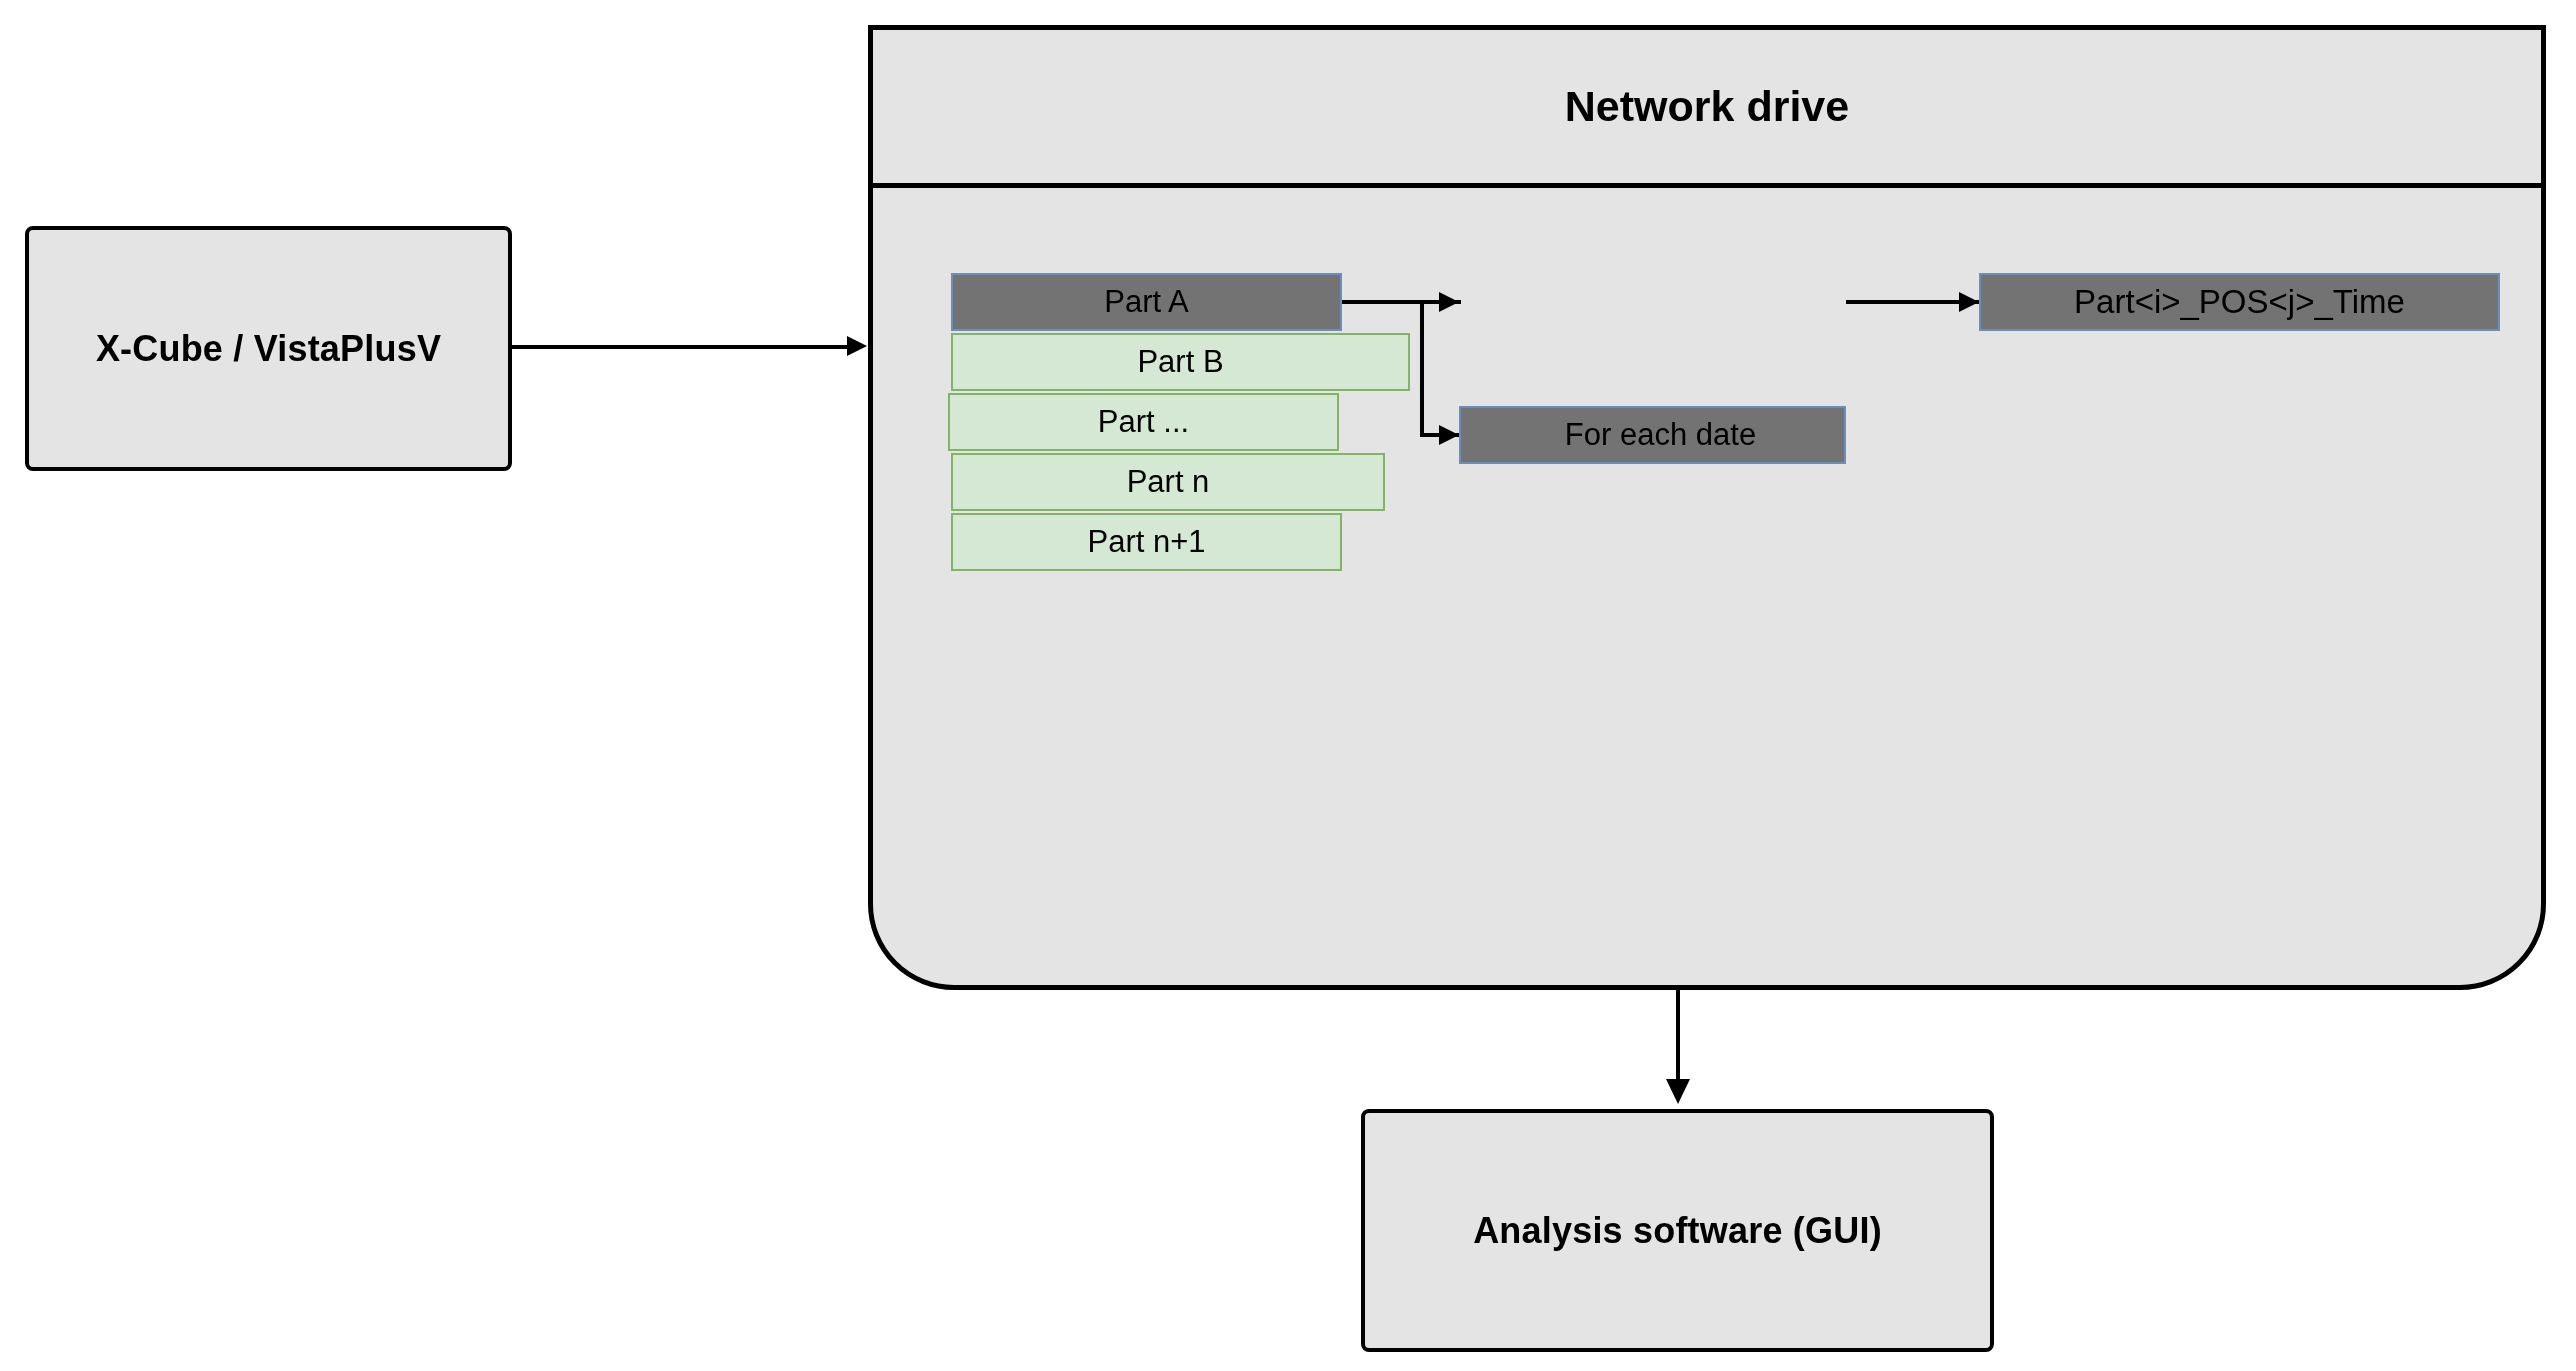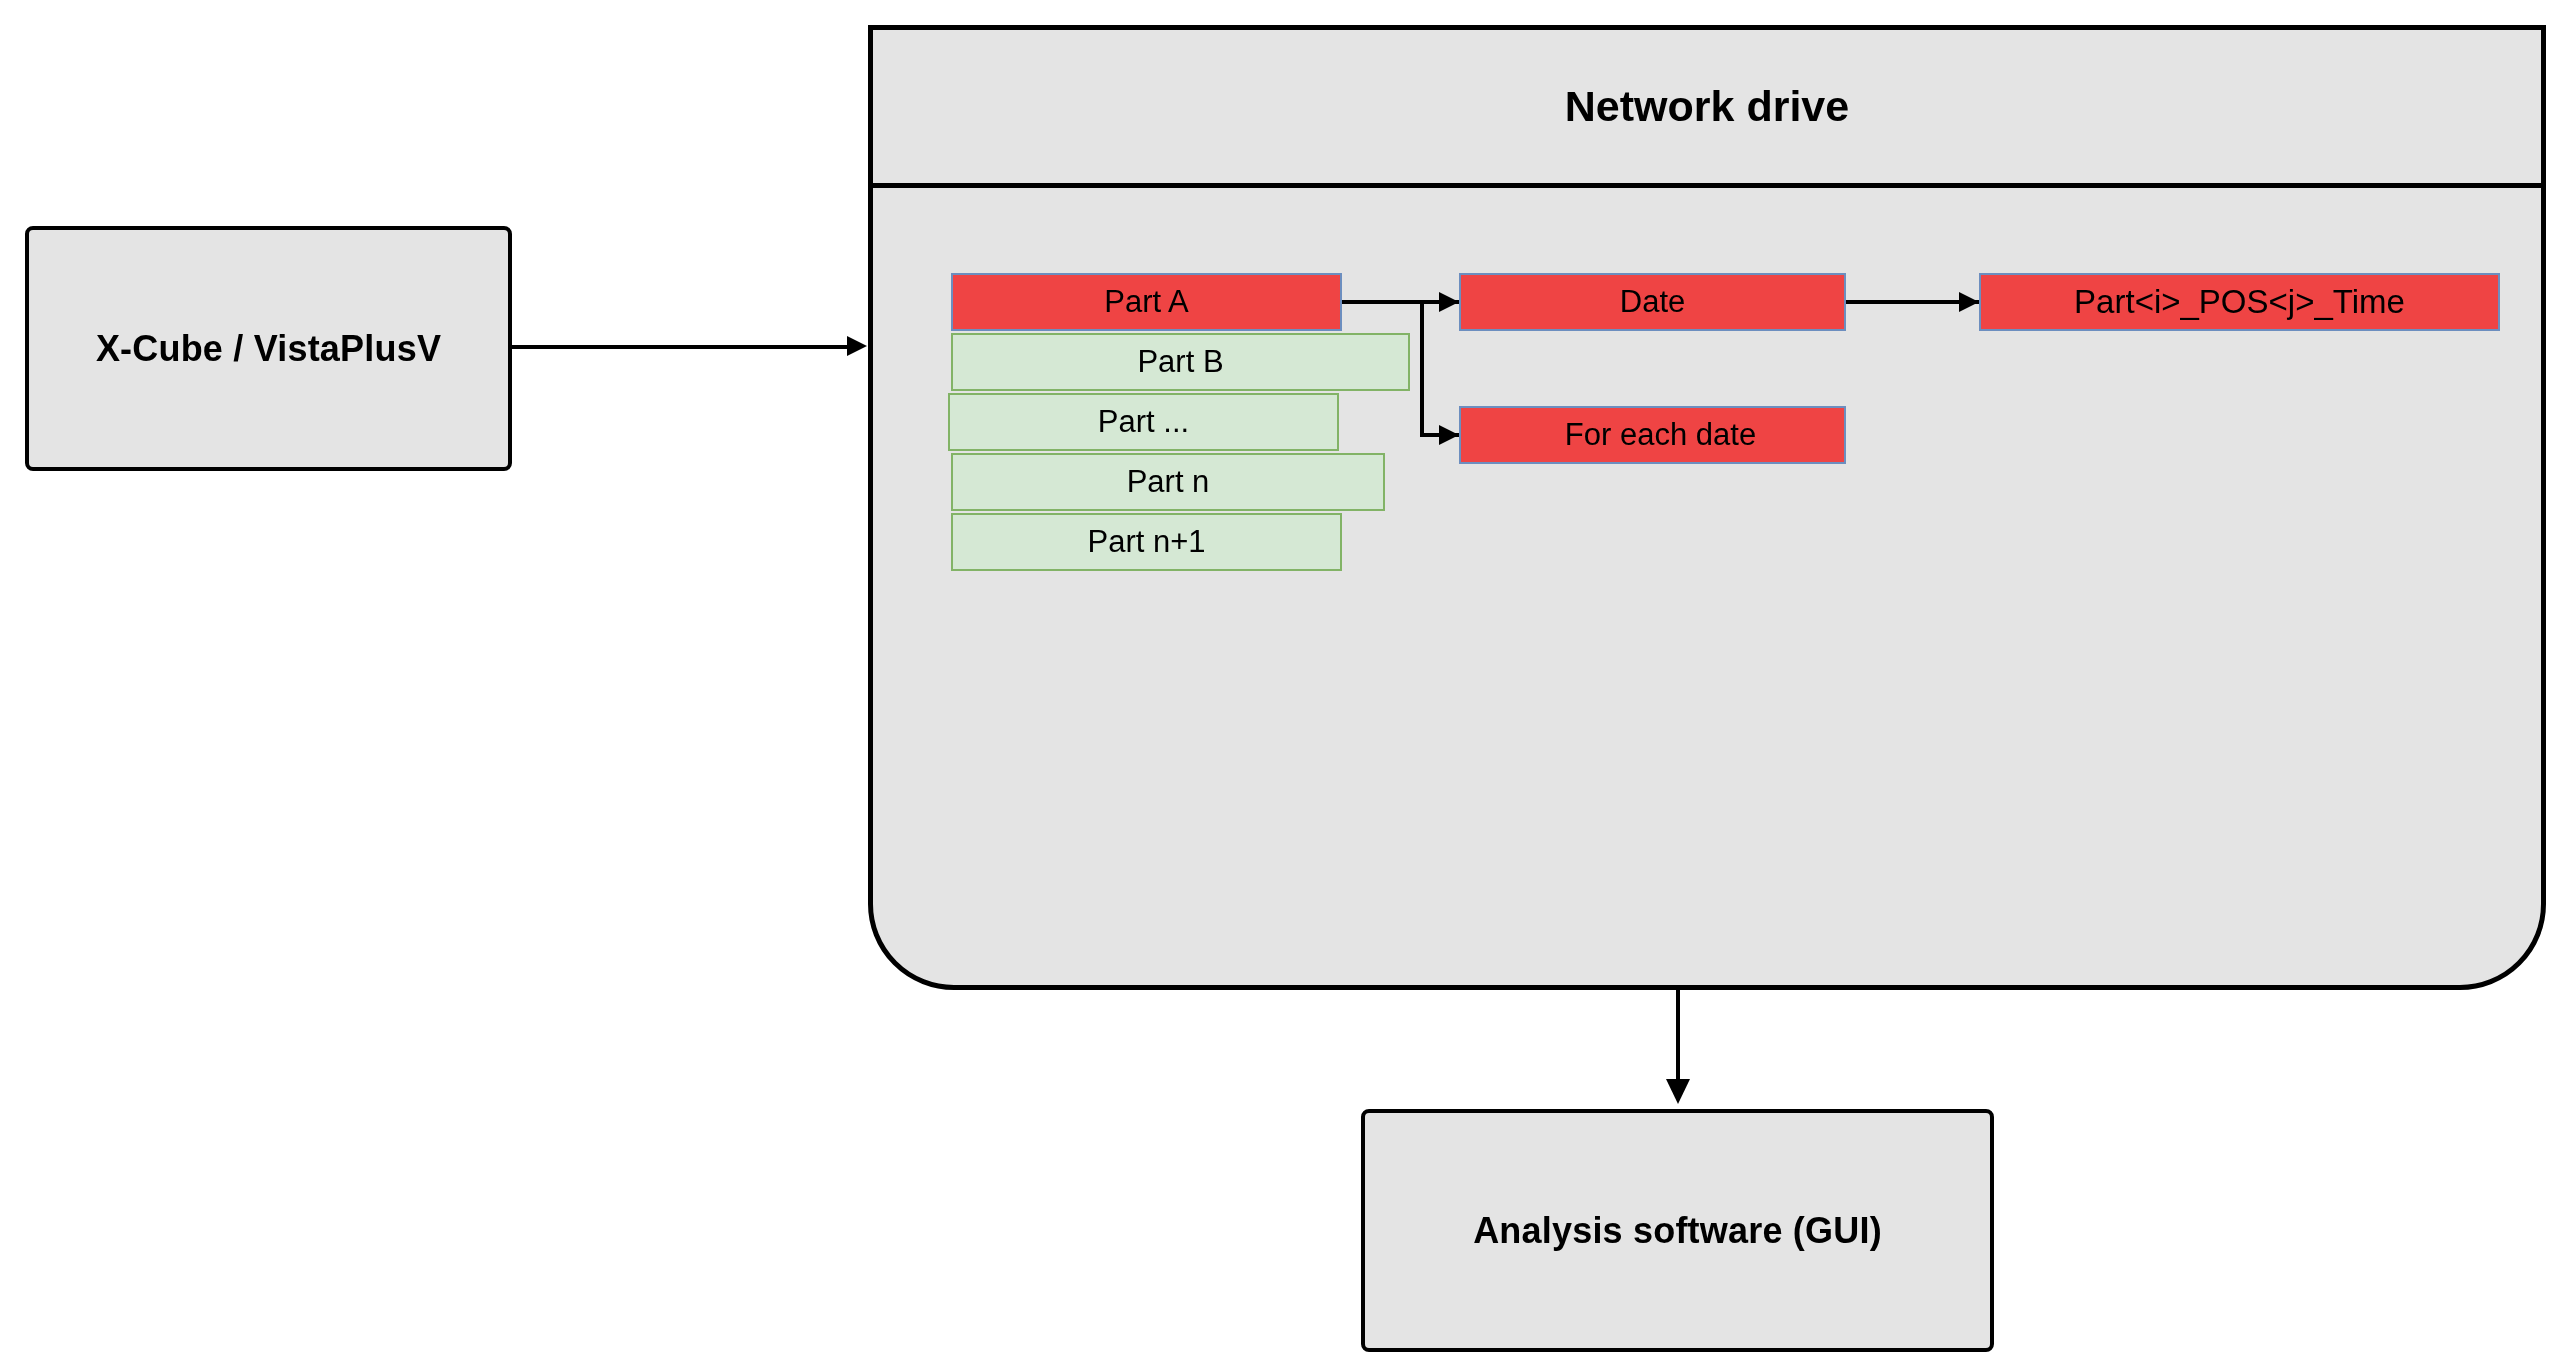--- a/index.html
+++ b/index.html
@@ -72,21 +72,21 @@
     box-sizing: border-box;
     display: flex;
     align-items: center;
     justify-content: center;
     text-align: center;
     font-size: 31px;
     color: #000000;
     height: 58px;
   }
   .data-box.blue {
-    background: #ef4444;
+    background: #737373;
     border: 2.5px solid #6c8ebf;
   }
   .data-box.green {
     background: #d5e8d4;
     border: 2.5px solid #82b366;
   }
 
   
   .conn-line-h {
     position: absolute;
@@ -155,23 +155,20 @@
 
     <div class="conn-line-h" style="left:469px; top:270px; width:82px;"></div>
     <div class="conn-line-v" style="left:547px; top:270px; height:137px;"></div>
 
     <div class="conn-line-h" style="left:547px; top:270px; width:41px;"></div>
     <div class="arrowhead-right" style="left:566px; top:262px;"></div>
 
     <div class="conn-line-h" style="left:547px; top:403px; width:41px;"></div>
     <div class="arrowhead-right" style="left:566px; top:395px;"></div>
 
-    <div class="data-box blue" style="left:586px; top:243px; width:387px;">
-      <span>Date</span>
-    </div>
 
     <div class="data-box blue" style="left:586px; top:376px; width:387px;padding-left:16px;">
       <span>For each date</span>
     </div>
 
     <div class="conn-line-h" style="left:973px; top:270px; width:133px;"></div>
     <div class="arrowhead-right" style="left:1086px; top:262px;"></div>
 
     <div class="data-box blue" style="left:1106px; top:243px; width:521px; font-size:33px;">
       <span>Part&lt;i&gt;_POS&lt;j&gt;_Time</span>

